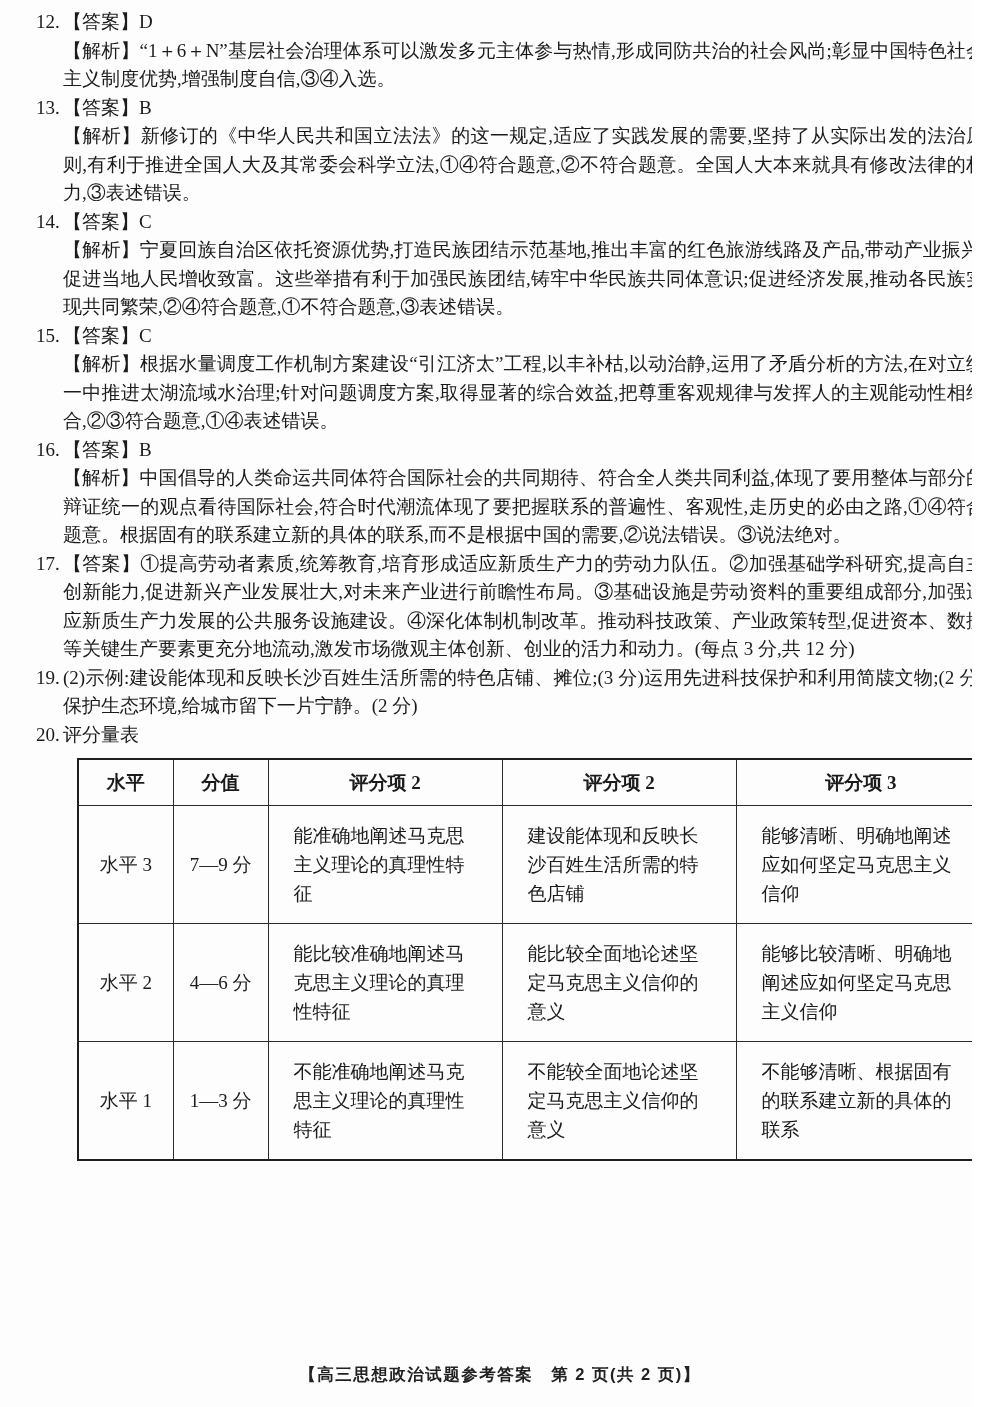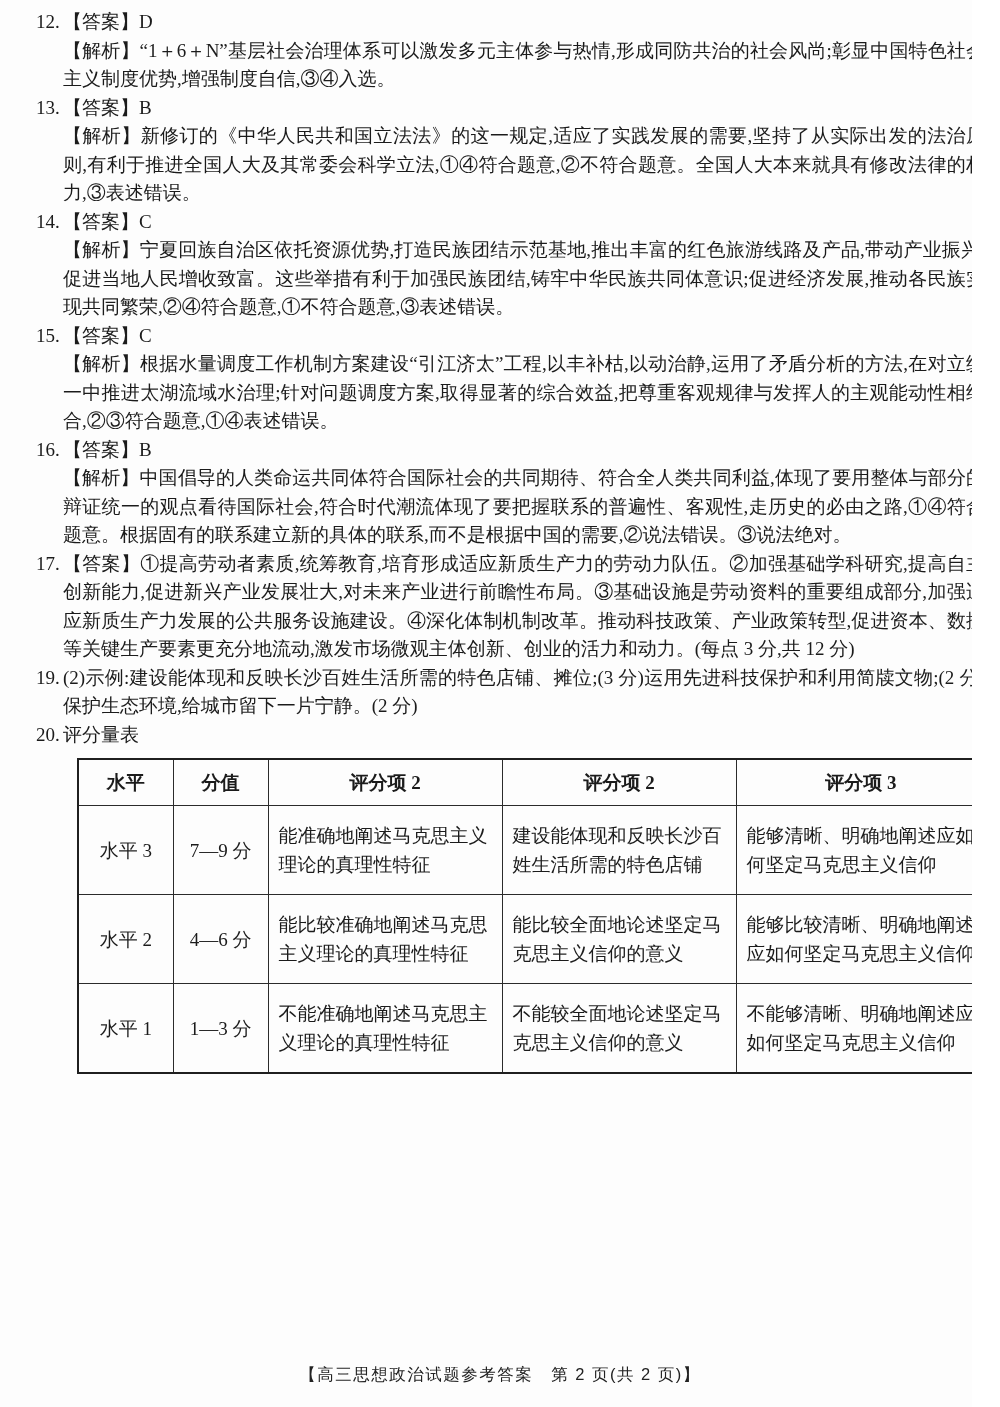--- a/index.html
+++ b/index.html
@@ -29,35 +29,35 @@
     border-collapse: collapse;
     table-layout: fixed;
     width: 908px;
     margin: 9px 0 0 41px;
     font-size: 19px;
     line-height: 29px;
     border: 2.5px solid #1f1f1f;
   }
   .rubric th, .rubric td { border: 1.6px solid #2b2b2b; }
   .rubric th { font-weight: bold; padding: 8px 4px; text-align: center; }
-  .rubric td { padding: 15px 10px; vertical-align: middle; text-align: left; }
+  .rubric td { padding: 15px 25px; vertical-align: middle; text-align: left; }
   .rubric td.ctr { text-align: center; padding: 15px 4px; margin-left: 24px; }
   .rubric col.c1 { width: 95px; }
   .rubric col.c2 { width: 95px; }
   .rubric col.c3 { width: 234px; }
   .rubric col.c4 { width: 234px; }
   .rubric col.c5 { width: 250px; }
   .footer {
     position: absolute;
     left: 0;
     width: 1000px;
     top: 1364px;
     text-align: center;
     font-family: "Liberation Sans", "DejaVu Sans", sans-serif;
-    font-weight: normal;
+    font-weight: bold;
     font-size: 16.5px;
     letter-spacing: 1.5px;
     color: #222222;
   }
 </style>
 </head>
 <body>
 
 <div class="page">
   <div class="content">
@@ -154,21 +154,21 @@
           <td class="ctr">4—6 分</td>
           <td>能比较准确地阐述马克思主义理论的真理性特征</td>
           <td>能比较全面地论述坚定马克思主义信仰的意义</td>
           <td>能够比较清晰、明确地阐述应如何坚定马克思主义信仰</td>
         </tr>
         <tr>
           <td class="ctr">水平 1</td>
           <td class="ctr">1—3 分</td>
           <td>不能准确地阐述马克思主义理论的真理性特征</td>
           <td>不能较全面地论述坚定马克思主义信仰的意义</td>
-          <td>不能够清晰、明确地阐述应如何坚定马克思主义信仰</td>
+          <td>不能够清晰、根据固有的联系建立新的具体的联系</td>
         </tr>
       </tbody>
     </table>
 
   </div>
 
   <div class="footer">【高三思想政治试题参考答案　第 2 页(共 2 页)】</div>
 </div>
 
 </body></html>

